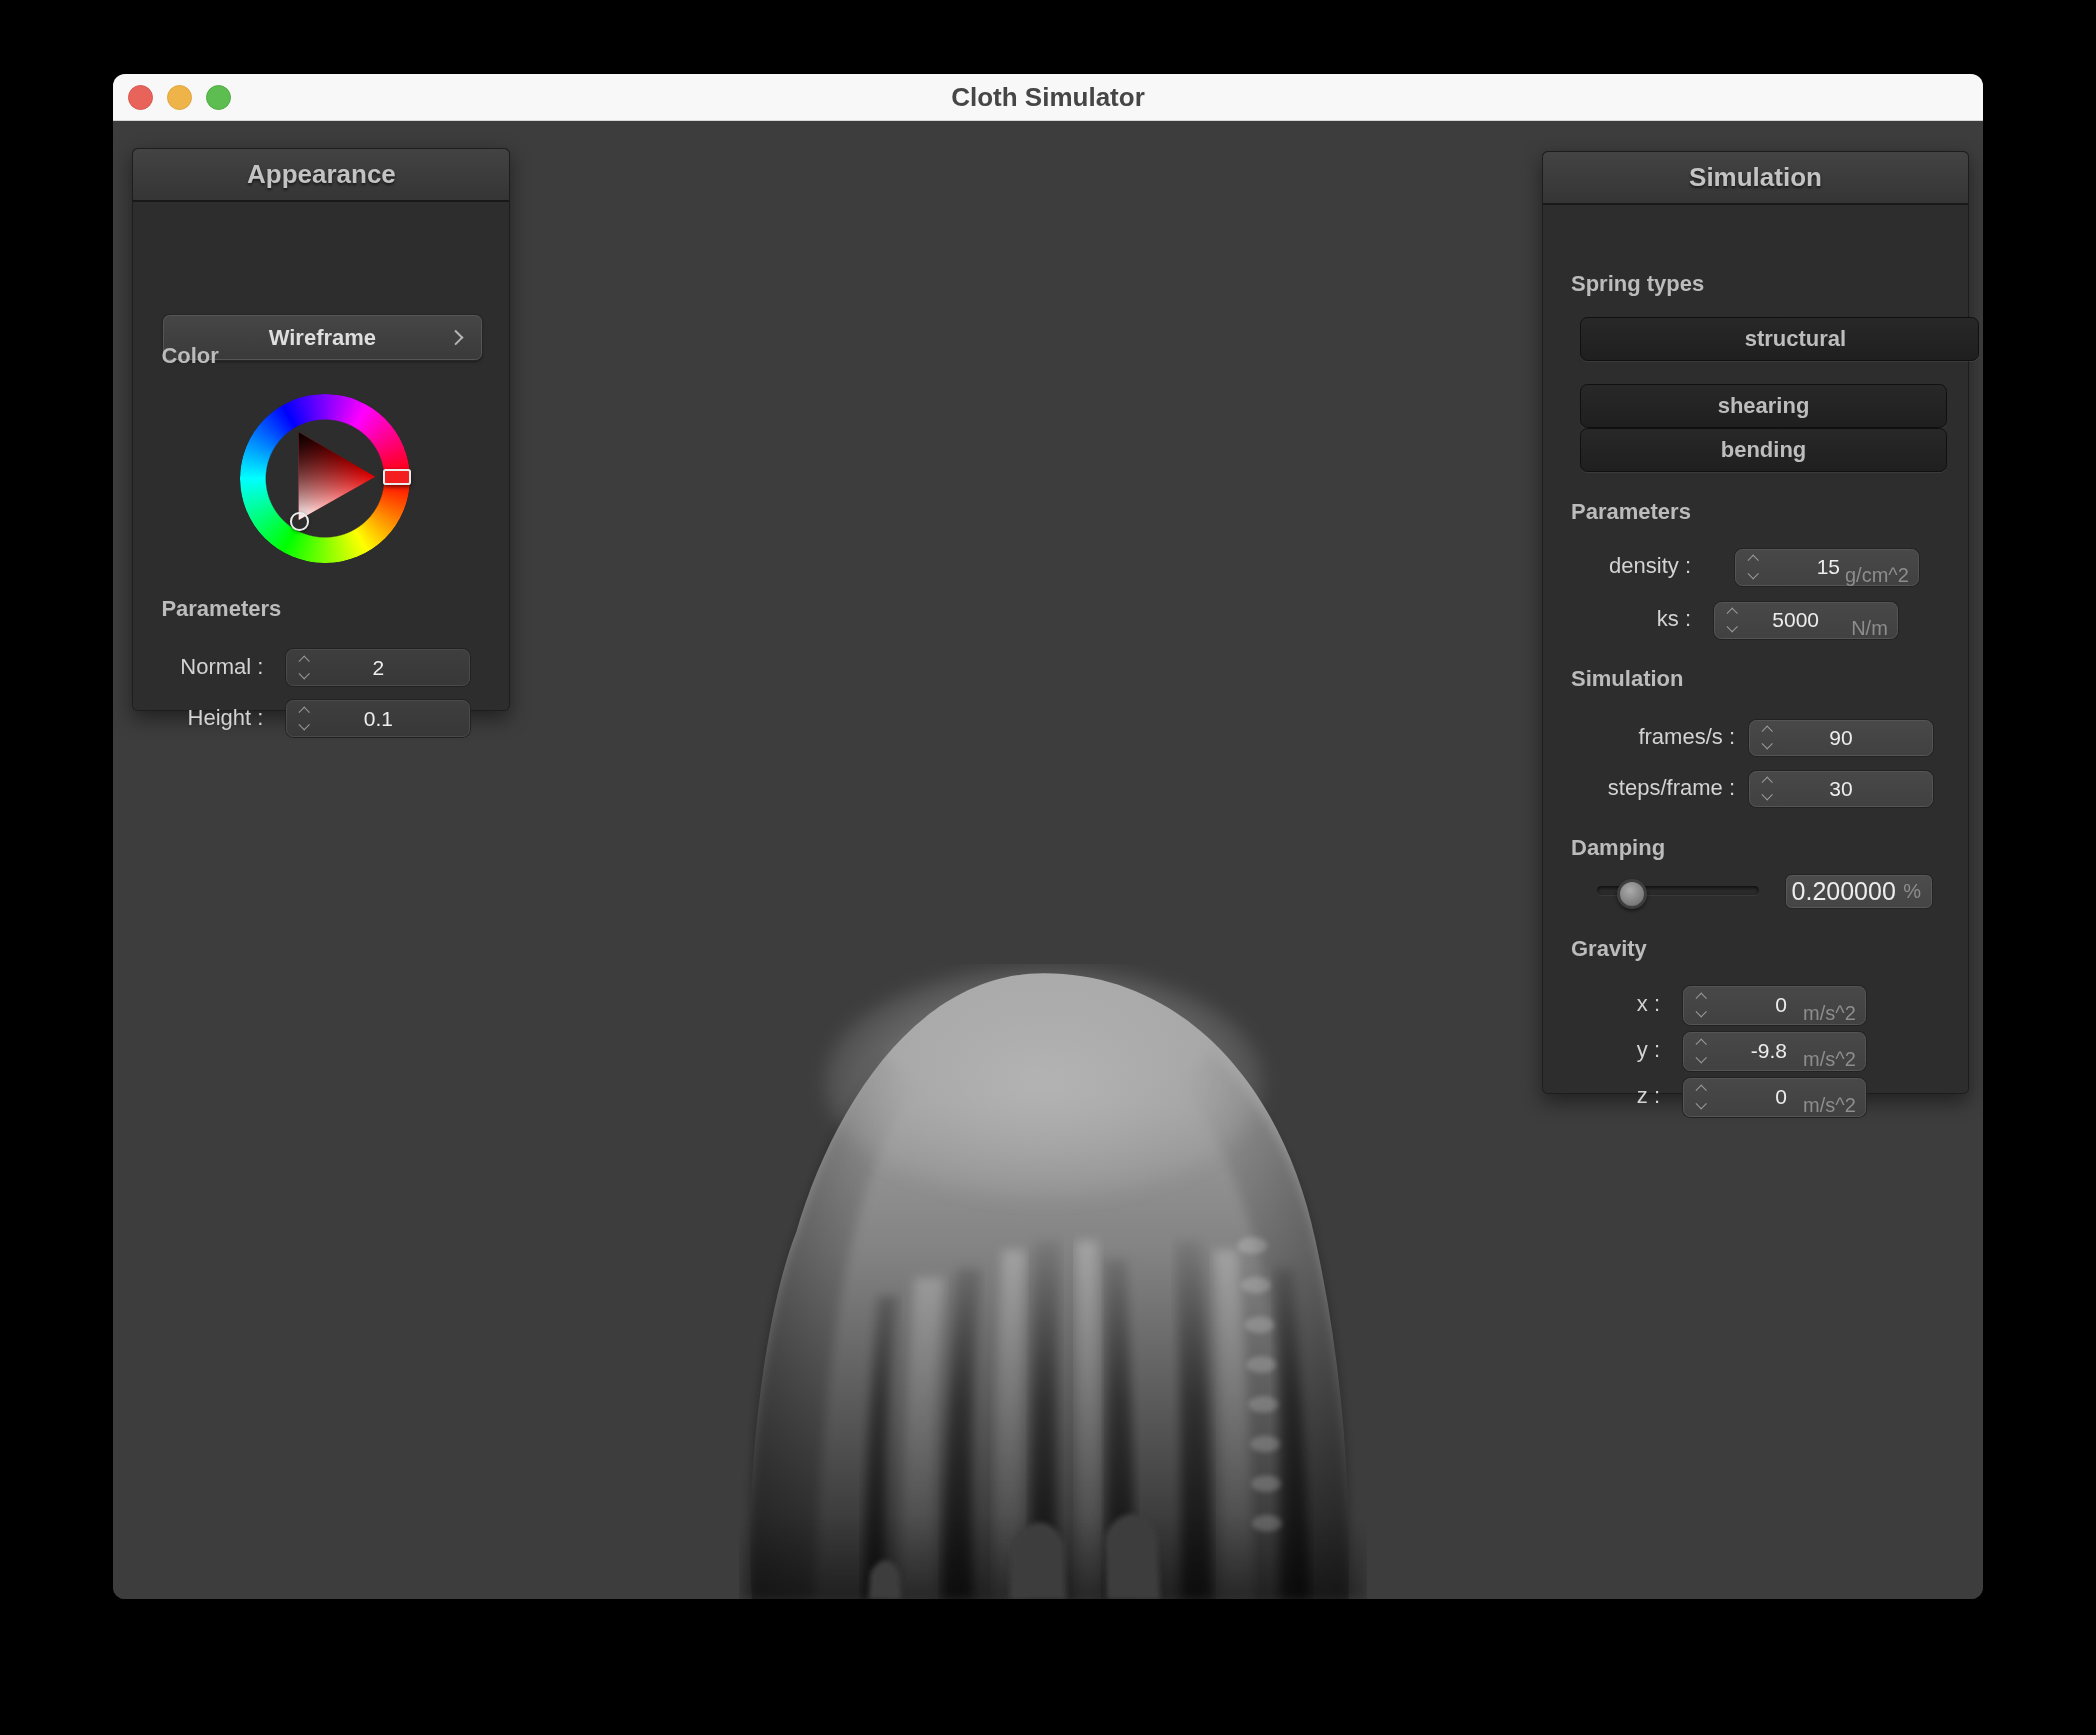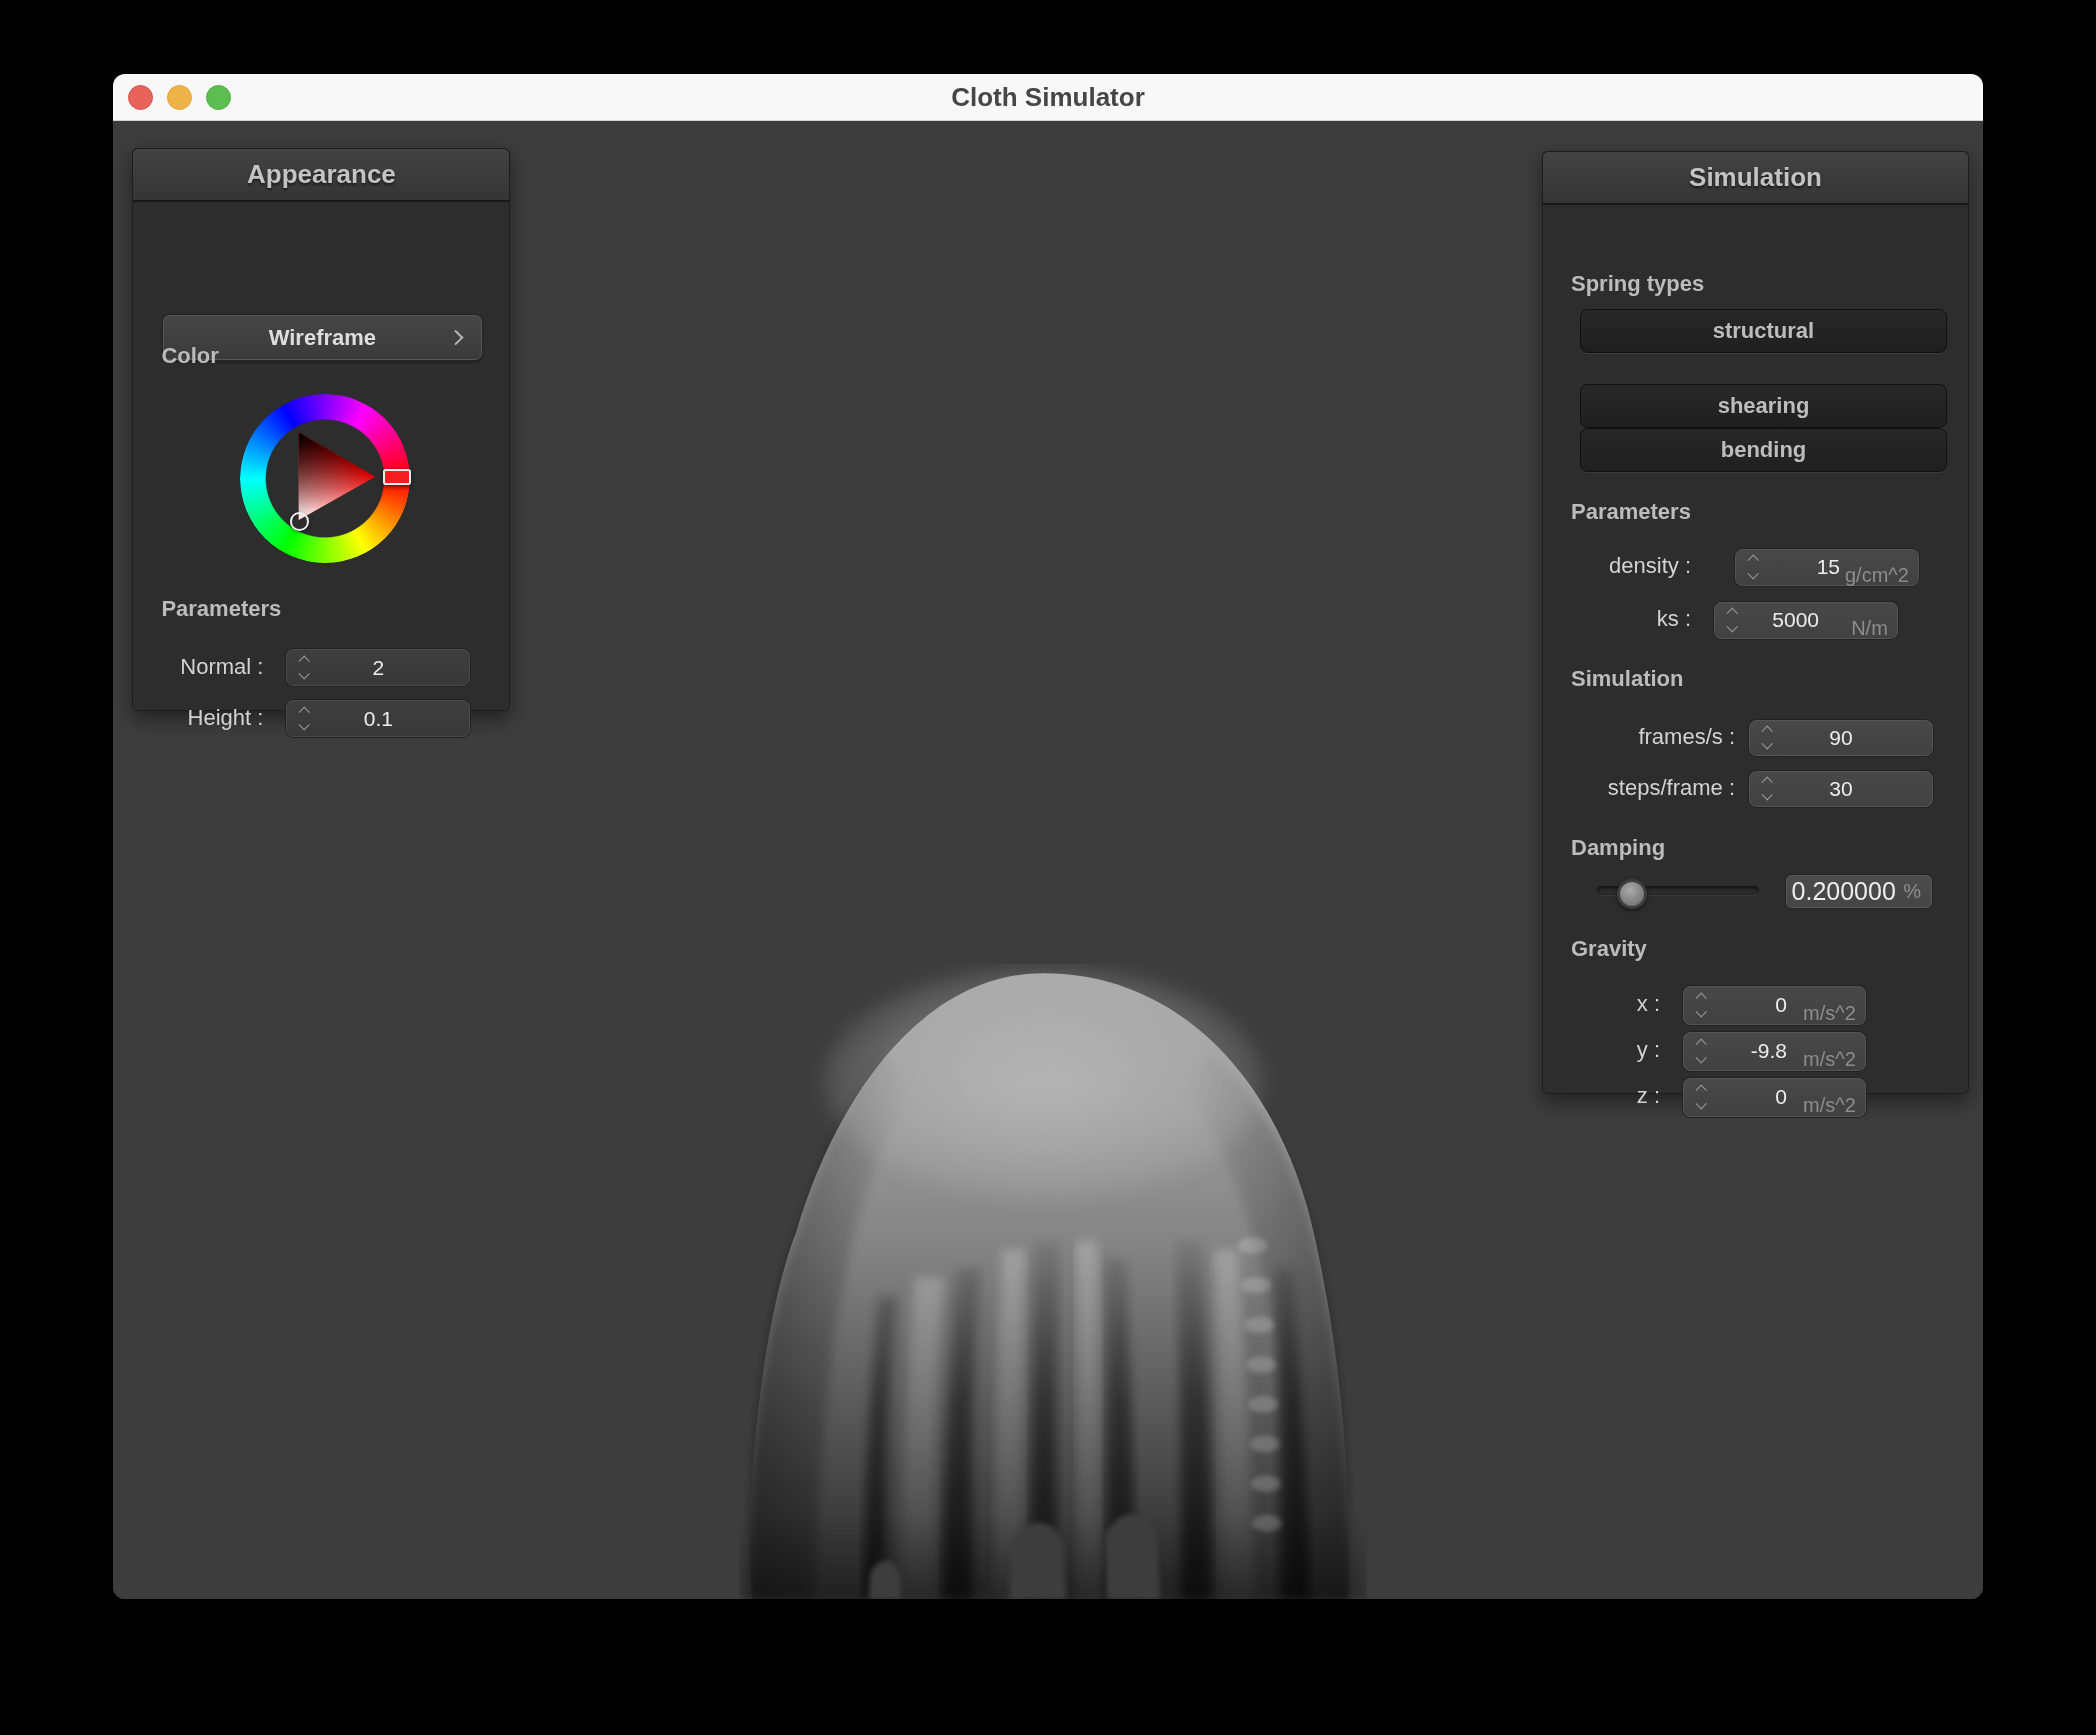--- a/index.html
+++ b/index.html
@@ -277,21 +277,21 @@
     </div>
 
     <div class="panel" style="left:1429px;top:29.5px;width:425px;height:941px;">
       <div class="panel-header">
         <span>Simulation</span>
       </div>
       <div class="panel-body">
 
         <div class="section-label" style="top:65px;">Spring types</div>
 
-        <div class="btn dark" style="left:37px;top:103px;width:365px;height:42px;">
+        <div class="btn dark" style="left:37px;top:111px;width:365px;height:42px;padding-left:32px;">
           <span>structural</span>
         </div>
         <div class="btn dark" style="left:37px;top:178px;width:365px;height:42px;">
           <span>shearing</span>
         </div>
         <div class="btn dark" style="left:37px;top:222px;width:365px;height:42px;">
           <span>bending</span>
         </div>
 
         <div class="section-label" style="top:293px;">Parameters</div>

